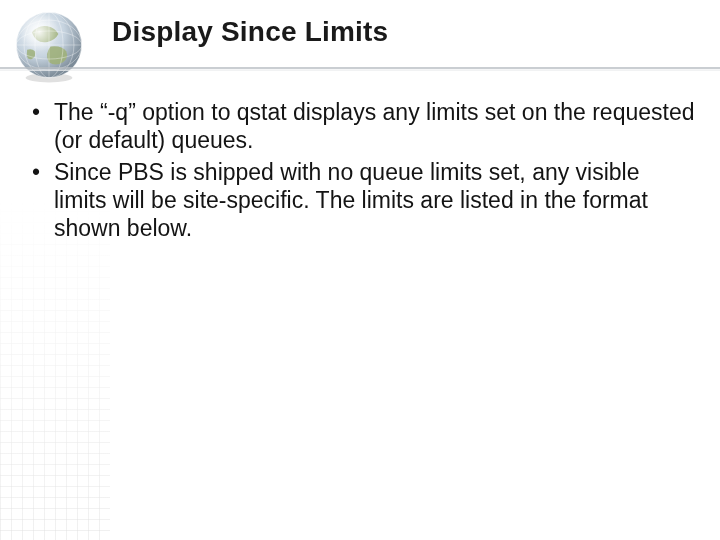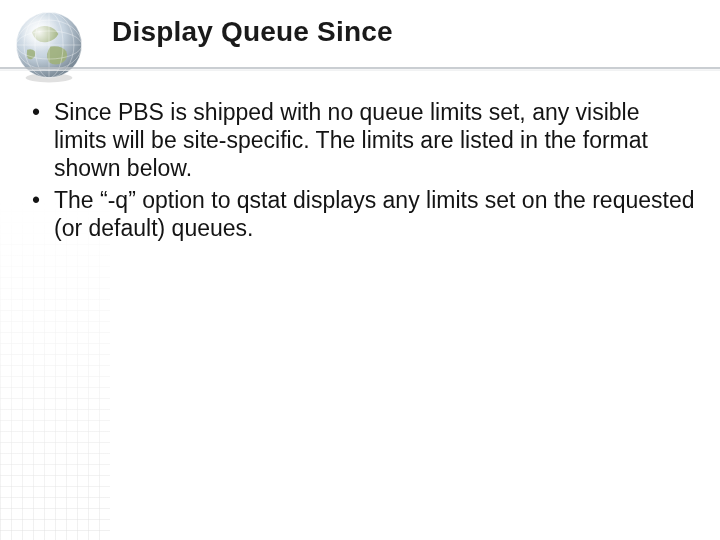--- a/index.html
+++ b/index.html
@@ -131,30 +131,30 @@
         <ellipse cx="50" cy="50" rx="18" ry="42"></ellipse>
         <ellipse cx="50" cy="50" rx="32" ry="42"></ellipse>
         <line x1="8" y1="50" x2="92" y2="50"></line>
         <line x1="50" y1="8" x2="50" y2="92"></line>
       </g>
       <circle cx="50" cy="50" r="42" fill="url(#sh)"></circle>
     </svg>
   </div>
 
   <div class="header">
-    <div class="title">Display Queue Since</div>
+    <div class="title">Display Since Limits</div>
   </div>
 
   <div class="divider">
     <svg viewBox="0 0 720 6" preserveAspectRatio="none">
       <line x1="0" y1="2" x2="720" y2="2" stroke="#b9bec3" stroke-width="1.4"></line>
       <line x1="0" y1="4.2" x2="720" y2="4.2" stroke="#eceeef" stroke-width="1.2"></line>
     </svg>
   </div>
 
   <div class="body">
     <ul class="bullets">
+      <li><span>The “-q” option to qstat displays any limits set on the requested (or default) queues.</span></li>
       <li><span>Since PBS is shipped with no queue limits set, any visible limits will be site-specific. The limits are listed in the format shown below.</span></li>
-      <li><span>The “-q” option to qstat displays any limits set on the requested (or default) queues.</span></li>
     </ul>
   </div>
 
 </div>
 
 </body></html>

